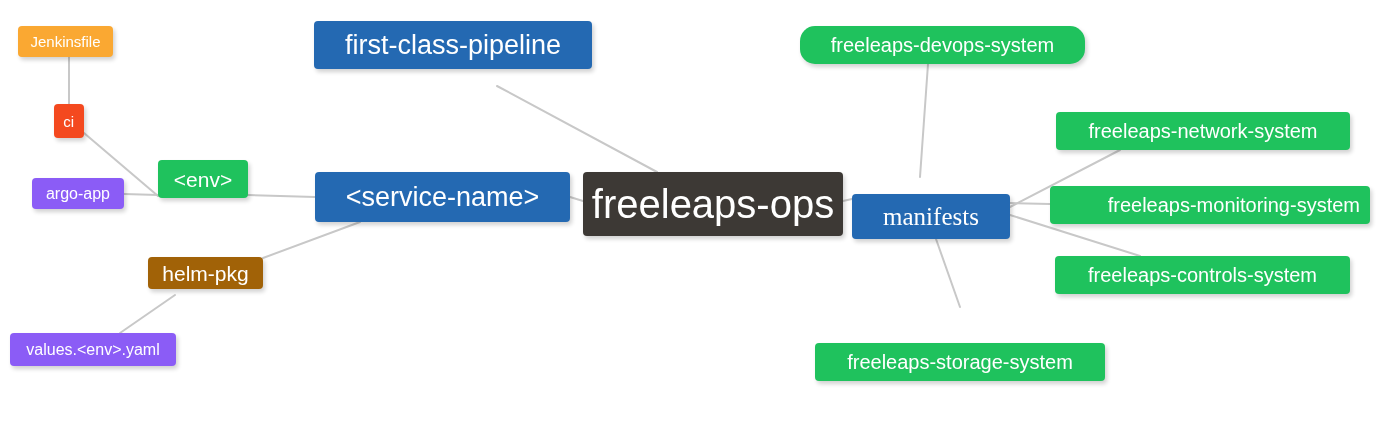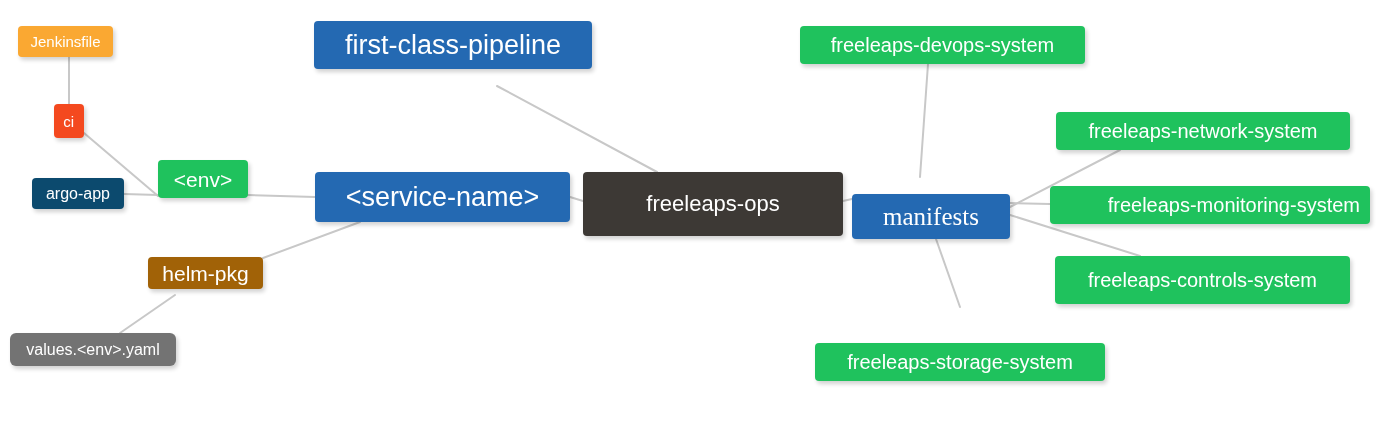--- a/index.html
+++ b/index.html
@@ -60,59 +60,59 @@
       <line x1="570" y1="197" x2="583" y2="201" stroke="#c8c8c8" stroke-width="2" stroke-linecap="round"></line>
       <line x1="497" y1="86" x2="657" y2="172" stroke="#c8c8c8" stroke-width="2" stroke-linecap="round"></line>
       <line x1="843" y1="201" x2="852" y2="199" stroke="#c8c8c8" stroke-width="2" stroke-linecap="round"></line>
       <line x1="920" y1="177" x2="928" y2="64" stroke="#c8c8c8" stroke-width="2" stroke-linecap="round"></line>
       <line x1="1010" y1="207" x2="1120" y2="150" stroke="#c8c8c8" stroke-width="2" stroke-linecap="round"></line>
       <line x1="1010" y1="203" x2="1050" y2="204" stroke="#c8c8c8" stroke-width="2" stroke-linecap="round"></line>
       <line x1="1010" y1="215" x2="1140" y2="256" stroke="#c8c8c8" stroke-width="2" stroke-linecap="round"></line>
       <line x1="930" y1="222" x2="960" y2="307" stroke="#c8c8c8" stroke-width="2" stroke-linecap="round"></line>
     </svg>
   <div id="node-layer">
-      <div class="node" style="left: 583px; top: 172px; width: 260px; height: 64px; background: rgb(61, 57, 53); font-size: 22px;">
+      <div class="node" style="left: 583px; top: 172px; width: 260px; height: 64px; background: rgb(61, 57, 53); font-size: 40px;">
         <span class="node-label">freeleaps-ops</span>
       </div>
       <div class="node" style="left: 315px; top: 172px; width: 255px; height: 50px; background: rgb(36, 105, 178); font-size: 27px; align-items: center;">
         <span class="node-label">&lt;service-name&gt;</span>
       </div>
       <div class="node" style="left: 314px; top: 21px; width: 278px; height: 48px; background: rgb(36, 105, 178); font-size: 27px; text-align: right;">
         <span class="node-label">first-class-pipeline</span>
       </div>
       <div class="node" style="left: 852px; top: 194px; width: 158px; height: 45px; background: rgb(36, 105, 178); font-size: 25px; font-family: Liberation Serif, serif;">
         <span class="node-label">manifests</span>
       </div>
       <div class="node" style="left: 158px; top: 160px; width: 90px; height: 38px; background: rgb(31, 194, 93); font-size: 21px;">
         <span class="node-label">&lt;env&gt;</span>
       </div>
       <div class="node" style="left: 148px; top: 257px; width: 115px; height: 32px; background: #a16207; font-size: 21px;">
         <span class="node-label">helm-pkg</span>
       </div>
-      <div class="node" style="left: 800px; top: 26px; width: 285px; height: 38px; background: rgb(31, 194, 93); font-size: 20px;">
+      <div class="node" style="left: 800px; top: 26px; width: 285px; height: 38px; background: rgb(31, 194, 93); font-size: 20px; border-radius: 15px;">
         <span class="node-label">freeleaps-devops-system</span>
       </div>
       <div class="node" style="left: 1056px; top: 112px; width: 294px; height: 38px; background: rgb(31, 194, 93); font-size: 20px;">
         <span class="node-label">freeleaps-network-system</span>
       </div>
       <div class="node" style="left: 1050px; top: 186px; width: 320px; height: 38px; background: rgb(31, 194, 93); font-size: 20px; justify-content: flex-end;">
         <span class="node-label">freeleaps-monitoring-system</span>
       </div>
-      <div class="node" style="left: 1055px; top: 256px; width: 295px; height: 48px; background: rgb(31, 194, 93); font-size: 20px;">
+      <div class="node" style="left: 1055px; top: 256px; width: 295px; height: 38px; background: rgb(31, 194, 93); font-size: 20px;">
         <span class="node-label">freeleaps-controls-system</span>
       </div>
       <div class="node" style="left: 815px; top: 307px; width: 290px; height: 38px; background: rgb(31, 194, 93); font-size: 20px; margin-top: 36px;">
         <span class="node-label">freeleaps-storage-system</span>
       </div>
       <div class="node" style="left: 18px; top: 26px; width: 95px; height: 31px; background: rgb(250, 168, 50); font-size: 15px;">
         <span class="node-label">Jenkinsfile</span>
       </div>
       <div class="node" style="left: 54px; top: 104px; width: 30px; height: 34px; background: rgb(244, 73, 31); font-size: 15px; justify-content: flex-end;">
         <span class="node-label">ci</span>
       </div>
-      <div class="node" style="left: 32px; top: 178px; width: 92px; height: 31px; background: #0c4a6e; font-size: 16px;">
+      <div class="node" style="left: 32px; top: 178px; width: 92px; height: 31px; background: #8b5cf6; font-size: 16px;">
         <span class="node-label">argo-app</span>
       </div>
-      <div class="node" style="left: 10px; top: 333px; width: 166px; height: 33px; background: #737373; font-size: 16px; border-radius: 6px;">
+      <div class="node" style="left: 10px; top: 333px; width: 166px; height: 33px; background: #8b5cf6; font-size: 16px;">
         <span class="node-label">values.&lt;env&gt;.yaml</span>
       </div>
     </div>
 </div>
 
 </body></html>

